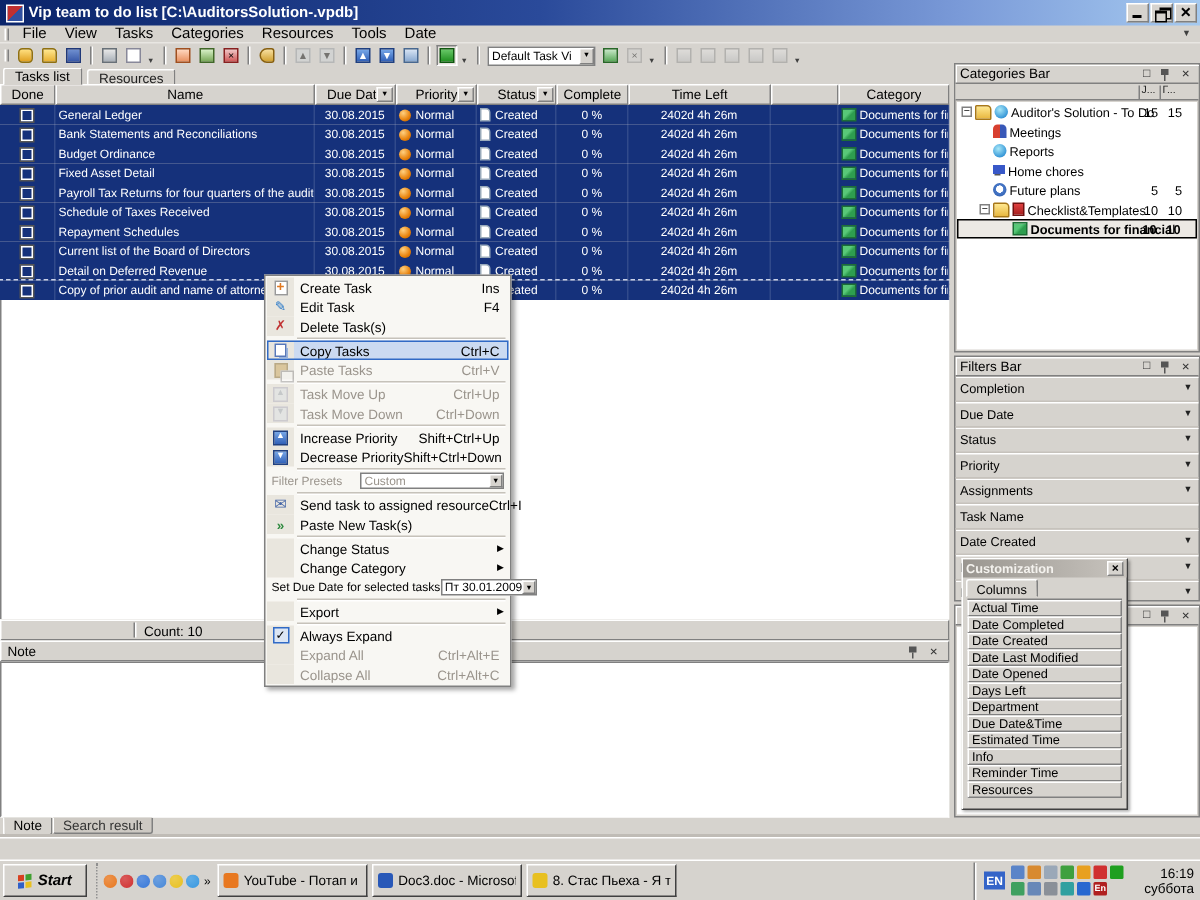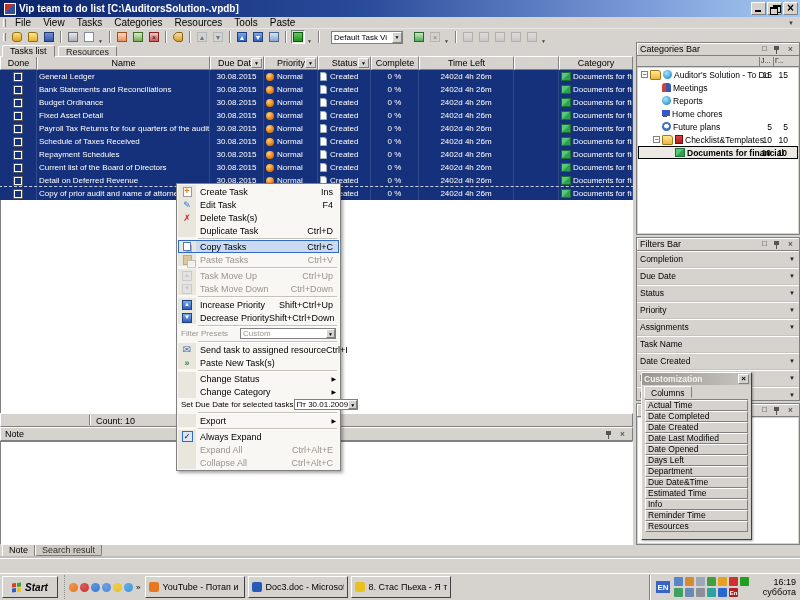--- a/index.html
+++ b/index.html
@@ -23,21 +23,21 @@
   
   .menubar{position:absolute;left:0;top:17px;width:800px;height:12px;display:flex;align-items:center;border-bottom:1px solid #e8e6e2;}
   .grip{width:3px;height:8px;margin:0 3px;border-left:1px solid #fff;border-right:1px solid #808080;flex:none;}
   .menu-item{padding:0 6px;font-size:10px;line-height:12px;white-space:nowrap;}
   .menu-ovf{margin-left:auto;margin-right:6px;font-size:6px;color:#404040;}
   .toolbar{position:absolute;left:0;top:29px;width:800px;height:16px;display:flex;align-items:center;}
   .ti{width:14px;height:14px;margin:0 1px;position:relative;flex:none;display:flex;align-items:center;justify-content:center;font-size:8px;}
   .ti span{pointer-events:none;}
   .tsep{width:2px;height:12px;margin:0 3px;border-left:1px solid #808080;border-right:1px solid #fff;flex:none;}
   .tovf{width:7px;height:14px;font-size:5px;color:#404040;display:flex;align-items:flex-end;justify-content:center;flex:none;margin-right:2px;}
-  .tcombo{height:13px;width:72px;background:#fff;border:1px solid #808080;display:flex;align-items:center;font-size:8px;padding-left:2px;flex:none;margin:0 8px;}
+  .tcombo{height:13px;width:72px;background:#fff;border:1px solid #808080;display:flex;align-items:center;font-size:8px;padding-left:2px;flex:none;margin:0 2px;}
   .tcombo .dd{margin-left:auto;width:10px;height:11px;background:#d6d3ce;border:1px solid;border-color:#fff #808080 #808080 #fff;font-size:5px;display:flex;align-items:center;justify-content:center;}
   .dis{opacity:.45;filter:grayscale(60%);}
   .pressed{border:1px solid;border-color:#808080 #fff #fff #808080;background:#e4e1dc;}
 
   
   .tabbar{position:absolute;left:0;top:45px;width:633px;height:11px;}
   .vtab{position:absolute;top:0;height:12px;background:#d6d3ce;border:1px solid;border-color:#fff #808080 #d6d3ce #fff;border-radius:2px 2px 0 0;padding:0 7px;font-size:9px;line-height:11px;}
   .vtab.off{top:1px;height:11px;border-bottom-color:#808080;color:#222;}
 
   
@@ -154,21 +154,21 @@
 
   <div class="menubar">
     <span class="grip"></span>
     <span id="menu-items" style="display:flex;">
         <div class="menu-item" style="display: inline-block;">File</div>
         <div class="menu-item" style="display: inline-block;">View</div>
         <div class="menu-item" style="display: inline-block;">Tasks</div>
         <div class="menu-item" style="display: inline-block;">Categories</div>
         <div class="menu-item" style="display: inline-block;">Resources</div>
         <div class="menu-item" style="display: inline-block;">Tools</div>
-        <div class="menu-item" style="display: inline-block;">Paste</div>
+        <div class="menu-item" style="display: inline-block;">Date</div>
       </span>
     <span class="menu-ovf">▼</span>
   </div>
 
   <div class="toolbar" id="toolbar">
     <span class="grip"></span>
   <div class="ti">
         <span style="display: flex; width: 10px; height: 10px; align-items: center; justify-content: center; font-size: 7px; background: linear-gradient(rgb(255, 224, 128), rgb(224, 160, 32)); border: 1px solid rgb(144, 112, 16); border-radius: 3px;"></span>
       </div>
       <div class="ti">
@@ -712,25 +712,20 @@
           <div class="mico " style="color: rgb(40, 120, 200);">✎</div>
         </div>
         <div class="lbl">Edit Task</div>
         <div class="sc">F4</div>
       </div>
       <div class="mi">
         <div class="gut">
           <div class="mico " style="color: rgb(192, 48, 48);">✗</div>
         </div>
         <div class="lbl">Delete Task(s)</div>
-      </div>
-      <div class="mi">
-        <div class="gut"></div>
-        <div class="lbl">Duplicate Task</div>
-        <div class="sc">Ctrl+D</div>
       </div>
       <div class="msep"></div>
       <div class="mi hl">
         <div class="gut">
           <div class="mico ig-copy"></div>
         </div>
         <div class="lbl">Copy Tasks</div>
         <div class="sc">Ctrl+C</div>
       </div>
       <div class="mi dim">

